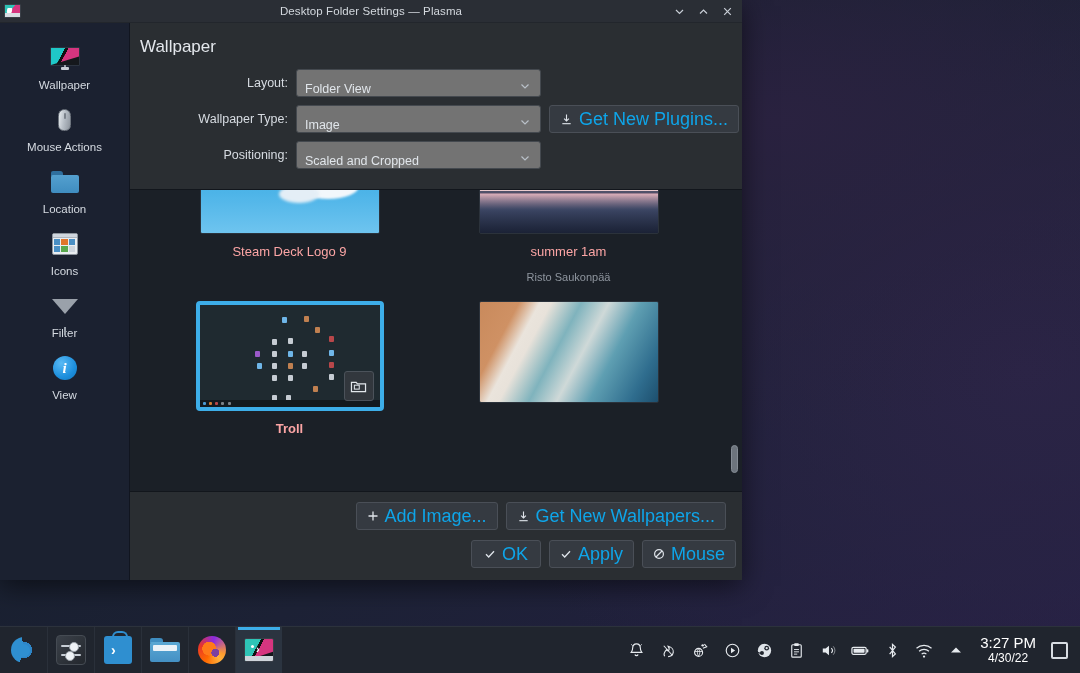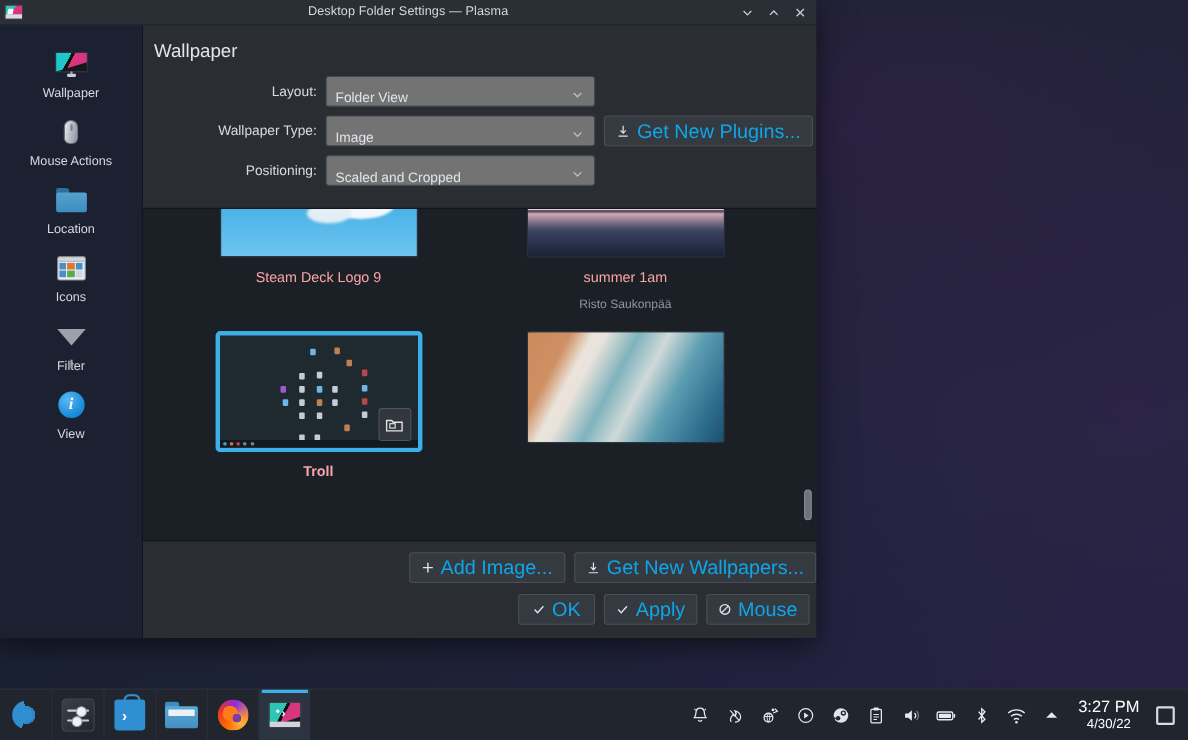--- a/index.html
+++ b/index.html
@@ -229,21 +229,21 @@
   .vscroll {
     position:absolute; right:4px; top:2px; bottom:2px; width:7px;
   }
   .vscroll .track { position:absolute; inset:0; background:#1b2027; }
   .vscroll .handle {
     position:absolute; left:0; width:7px; height:28px; bottom:16px;
     background:#6d747d; border-radius:4px; border:1px solid #868d96;
   }
 
   
-  .actions { padding:10px 0 0 0; display:flex; justify-content:flex-end; gap:8px; }
+  .actions { padding:10px 16px 0 0; display:flex; justify-content:flex-end; gap:8px; }
   .dialog-btns { padding:10px 6px 12px 0; display:flex; justify-content:flex-end; gap:8px; }
   .dialog-btns .btn { min-width:70px; justify-content:center; }
 
   
   #taskbar {
     position:absolute; left:0; right:0; bottom:0; height:47px;
     background:#20252e; display:flex; align-items:center;
     border-top:1px solid #2c323c;
   }
   .tasks { display:flex; align-items:center; height:47px; }

